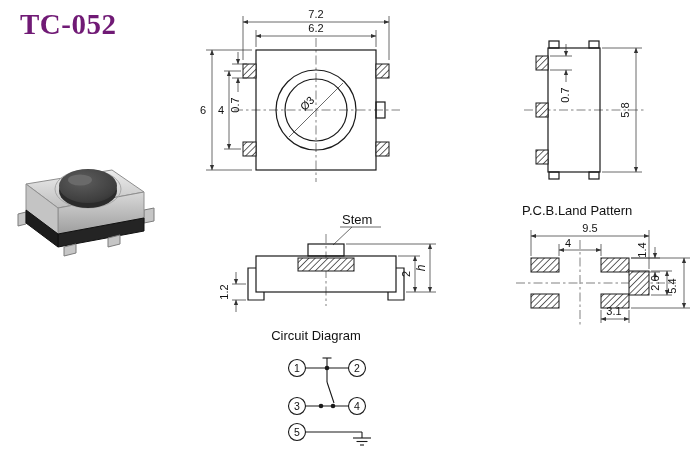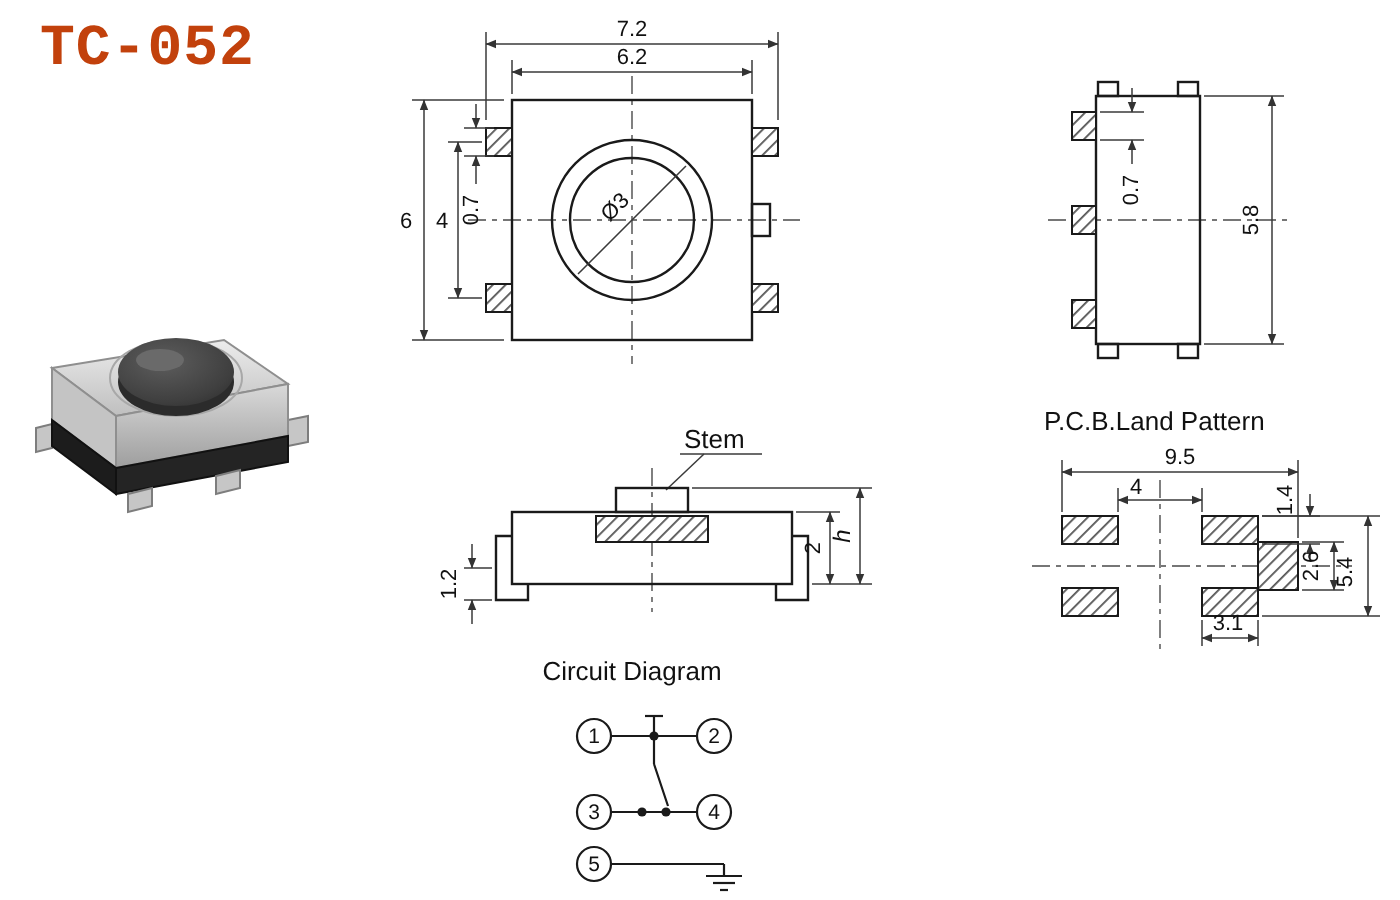--- a/index.html
+++ b/index.html
@@ -1,22 +1,22 @@
 <!DOCTYPE html>
 <html><head>
 <meta charset="utf-8">
 <style>
   html,body{margin:0;padding:0}
   body{
     width:700px;height:450px;background:#ffffff;position:relative;overflow:hidden;
     font-family:"Liberation Sans", sans-serif;
   }
   .part-title{
-    position:absolute;left:20px;top:8px;font-size:29px;font-weight:bold;color:#c2410c;
-    font-family:Liberation Mono, monospace;letter-spacing:.5px;
+    position:absolute;left:20px;top:8px;font-size:29px;font-weight:bold;color:#701a75;
+    font-family:Liberation Serif, serif;letter-spacing:.5px;
   }
   svg{position:absolute;left:0;top:0}
   .ol{stroke:#1a1a1a;stroke-width:1.2;fill:none}
   .thin{stroke:#3a3a3a;stroke-width:.75;fill:none}
   .dim{stroke:#3a3a3a;stroke-width:.75;fill:none}
   .cl{stroke:#4a4a4a;stroke-width:.7;fill:none;stroke-dasharray:9 3 2.5 3}
   .pad{fill:url(#hatch);stroke:#1a1a1a;stroke-width:1}
   text{fill:#111;font-size:11px;font-family:"Liberation Sans", sans-serif}
   .t2{font-size:13px}
   .tp{font-size:10.5px}

